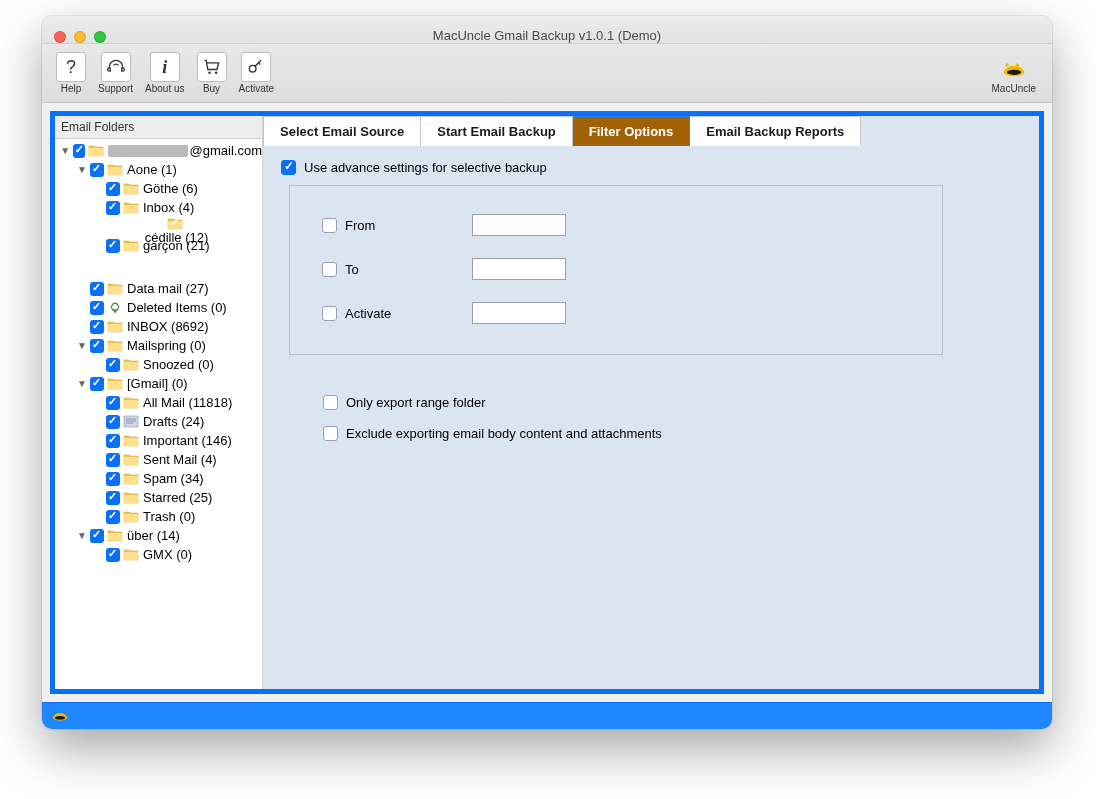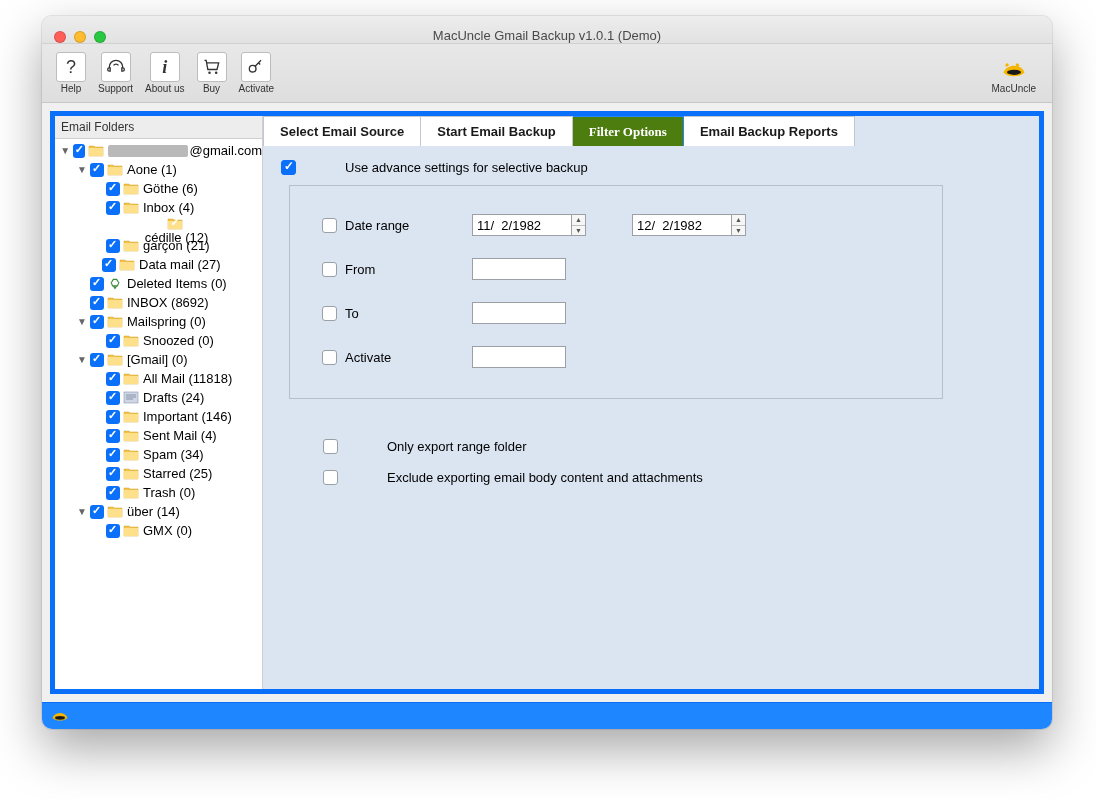--- a/index.html
+++ b/index.html
@@ -30,23 +30,23 @@
 .cb { width: 14px; height: 14px; appearance: none; background: #0a6ff9; border-radius: 3px; margin: 0 3px 0 1px; position: relative; cursor: default; }
 .cb:checked::after { content: "✓"; position: absolute; left: 2px; top: -1px; color: #fff; font-size: 11px; font-weight: 700; }
 .foldericon { width: 16px; height: 13px; margin-right: 4px; display: inline-block; }
 .foldericon svg { display:block; }
 .redacted { display:inline-block; width: 88px; height: 12px; background: #b9b9b9; border-radius: 2px; vertical-align: middle; margin-right: 2px;}
 .tree .label { }
 .right { flex: 1; background: #dbe5f2; display: flex; flex-direction: column; }
 .tabs { display: flex; height: 30px; background: #dbe5f2; }
 .tab { padding: 0 16px; display: flex; align-items: center; font-size: 13px; font-weight: 600; color: #1a1a1a; background: #fff; border: 1px solid #c1c7d0; border-bottom: none; cursor: default; }
 .tab + .tab { border-left: none; }
-.tab.active { background: #4d7c0f; color: #fff; border-color: #1e87ff; font-family: Liberation Serif, serif; }
+.tab.active { background: #a16207; color: #fff; border-color: #1e87ff; }
 .panel { flex: 1; padding: 14px 18px; overflow: auto; }
-.row { display: flex; margin-bottom: 10px; font-size: 13px; color: #000; gap: 41px; }
+.row { display: flex; margin-bottom: 10px; font-size: 13px; color: #000; }
 .mcb { width: 15px; height: 15px; appearance: none; border: 1px solid #9aa0a6; border-radius: 3px; margin-right: 8px; background: #fff; cursor: default; position: relative; }
 .mcb:checked { background: #0a6ff9; border-color: #0a6ff9; }
 .mcb:checked::after { content:"✓"; position:absolute; left:2px; top:-2px; color:#fff; font-size:12px; font-weight:700; }
 .fieldset { border: 1px solid #b8bec7; margin: 6px 0 40px 8px; padding: 28px 32px 26px 32px; max-width: 654px; }
 .frow { display: flex; align-items: center; margin-bottom: 22px; font-size: 13px; }
 .frow .flabel { width: 118px; display:flex; align-items:center; }
 .datein, .textin { border: 1px solid #9aa0a6; background: #fff; font-size: 13px; padding: 2px 4px; height: 22px; }
 .datein { width: 100px; }
 .textin { width: 94px; }
 .stepper { display: inline-flex; flex-direction: column; border: 1px solid #9aa0a6; border-left: none; height: 22px; width: 14px; background: #f6f6f6; }
@@ -187,21 +187,21 @@
               <span class="gap14"></span>
               <input type="checkbox" class="cb" checked="" style="">
               <span class="foldericon">
                 <svg width="16" height="13" viewBox="0 0 16 13">
                   <path fill="#f4c24b" stroke="#caa02e" stroke-width="0.5" d="M1 2h5l1 1h8v9H1z"></path>
                   <path fill="#ffe08a" d="M1 4h14v8H1z"></path>
                 </svg>
               </span>
               <span class="label">garçon  (21)</span>
             </div>
-            <div class="node" style="padding-left: 32px;">
+            <div class="node" style="padding-left: 20px; margin-top: 24px;">
               <span class="gap14"></span>
               <input type="checkbox" class="cb" checked="" style="">
               <span class="foldericon">
                 <svg width="16" height="13" viewBox="0 0 16 13">
                   <path fill="#f4c24b" stroke="#caa02e" stroke-width="0.5" d="M1 2h5l1 1h8v9H1z"></path>
                   <path fill="#ffe08a" d="M1 4h14v8H1z"></path>
                 </svg>
               </span>
               <span class="label">Data mail  (27)</span>
             </div>
@@ -371,38 +371,20 @@
         <div class="panel">
           <label class="row">
             <input type="checkbox" class="mcb" checked="" style="">
             <span>Use advance settings for selective backup</span>
           </label>
 
           <div class="fieldset">
             <div class="frow">
               <span class="flabel">
                   <input type="checkbox" class="mcb" style="">
-                  <span>Date range</span>
-                </span>
-              <span style="width:32px"></span>
-              <input class="datein" value="11/  2/1982" style="">
-              <span class="stepper">
-                  <span>▲</span>
-                  <span>▼</span>
-                </span>
-              <span style="width:46px"></span>
-              <input class="datein" value="12/  2/1982" style="">
-              <span class="stepper">
-                  <span>▲</span>
-                  <span>▼</span>
-                </span>
-            </div>
-            <div class="frow">
-              <span class="flabel">
-                  <input type="checkbox" class="mcb" style="">
                   <span>From</span>
                 </span>
               <span style="width:32px"></span>
               <input class="textin" style="">
             </div>
             <div class="frow">
               <span class="flabel">
                   <input type="checkbox" class="mcb" style="">
                   <span>To</span>
                 </span>

